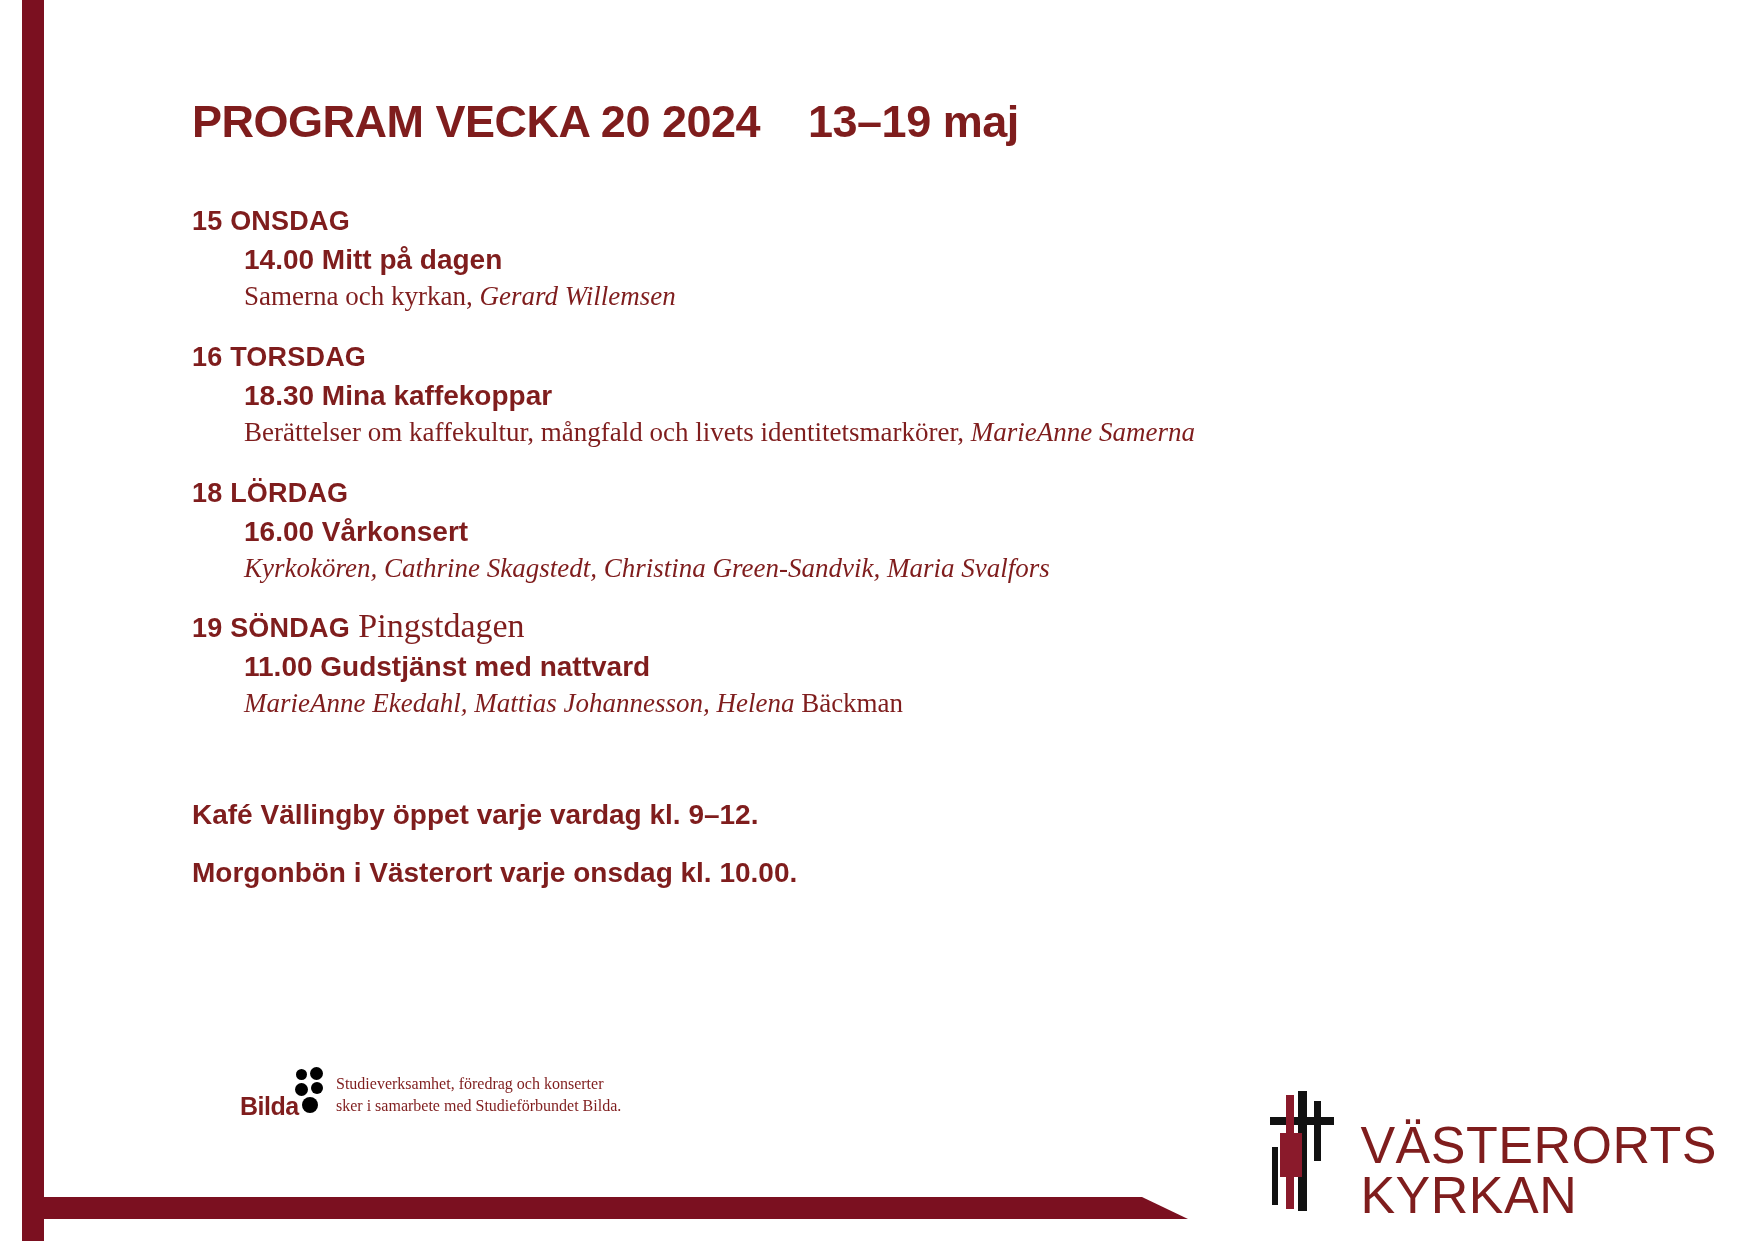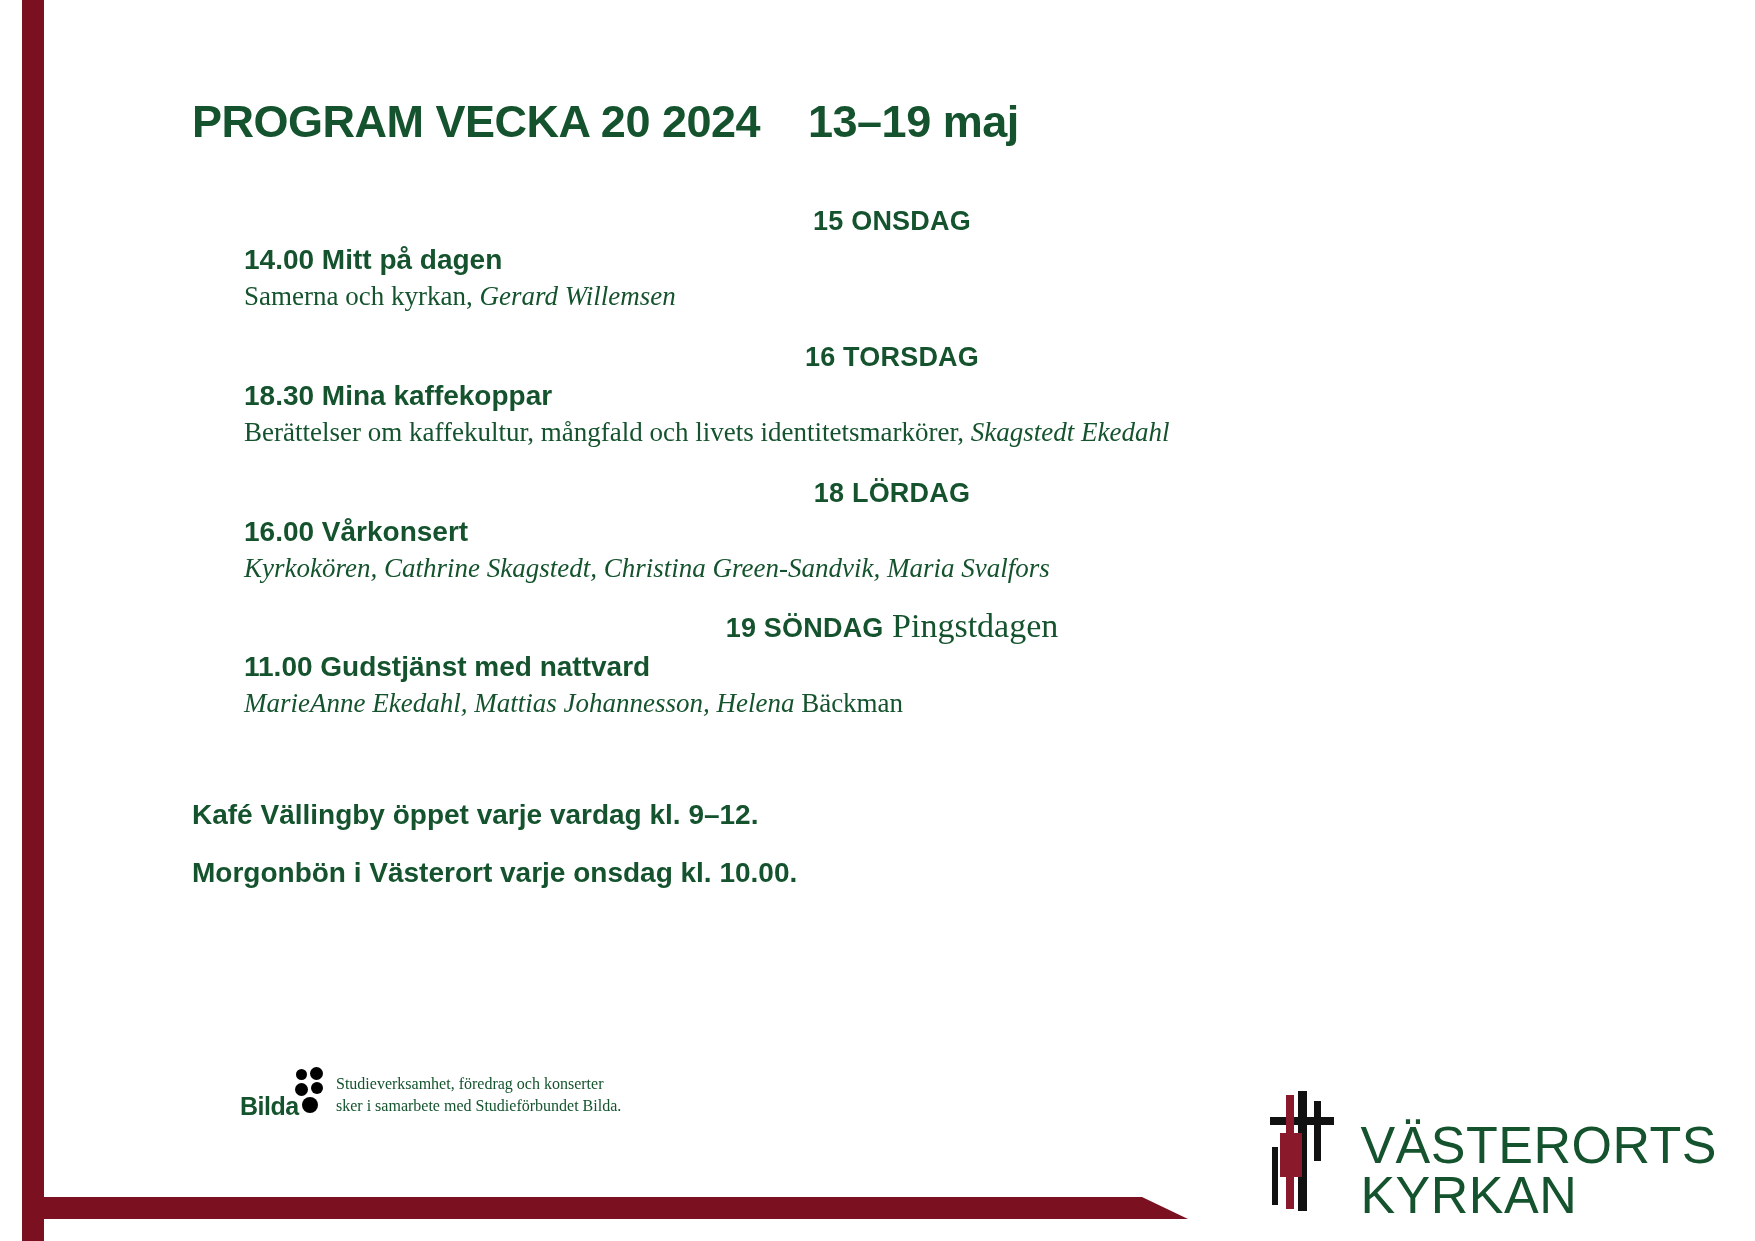--- a/index.html
+++ b/index.html
@@ -7,21 +7,21 @@
     padding: 0;
     background: #ffffff;
   }
   .page {
     position: relative;
     width: 1755px;
     height: 1241px;
     background: #ffffff;
     overflow: hidden;
     font-family: "Liberation Sans", sans-serif;
-    color: #14532d;
+    color: #7f1d1d;
   }
   
   .frame-left {
     position: absolute;
     left: 22px;
     top: 0px;
     width: 22px;
     height: 1241px;
     background: #7b1020;
   }
@@ -61,21 +61,20 @@
 
   .day-block {
     margin-bottom: 22px;
   }
   .day-head {
     font-family: "Liberation Sans", sans-serif;
     font-weight: bold;
     font-size: 27px;
     letter-spacing: 0.2px;
     margin: 0 0 6px 0;
-    text-align: center;
   }
   .day-head .day-note {
     font-family: "Liberation Serif", serif;
     font-weight: normal;
     font-size: 34px;
     letter-spacing: 0;
   }
   .event-title {
     font-family: "Liberation Sans", sans-serif;
     font-weight: bold;
@@ -194,21 +193,21 @@
       </div>
       <div class="event-title">14.00 Mitt på dagen</div>
       <div class="event-desc"><span>Samerna och kyrkan, </span><span class="it">Gerard Willemsen</span><span></span></div>
     </div>
 
     <div class="day-block">
       <div class="day-head">
         <span>16 TORSDAG</span><span class="day-note"></span>
       </div>
       <div class="event-title">18.30 Mina kaffekoppar</div>
-      <div class="event-desc"><span>Berättelser om kaffekultur, mångfald och livets identitetsmarkörer, </span><span class="it">Skagstedt Ekedahl</span><span></span></div>
+      <div class="event-desc"><span>Berättelser om kaffekultur, mångfald och livets identitetsmarkörer, </span><span class="it">MarieAnne Samerna</span><span></span></div>
     </div>
 
     <div class="day-block">
       <div class="day-head">
         <span>18 LÖRDAG</span><span class="day-note"></span>
       </div>
       <div class="event-title">16.00 Vårkonsert</div>
       <div class="event-desc"><span></span><span class="it">Kyrkokören, Cathrine Skagstedt, Christina Green-Sandvik, Maria Svalfors</span><span></span></div>
     </div>
 

